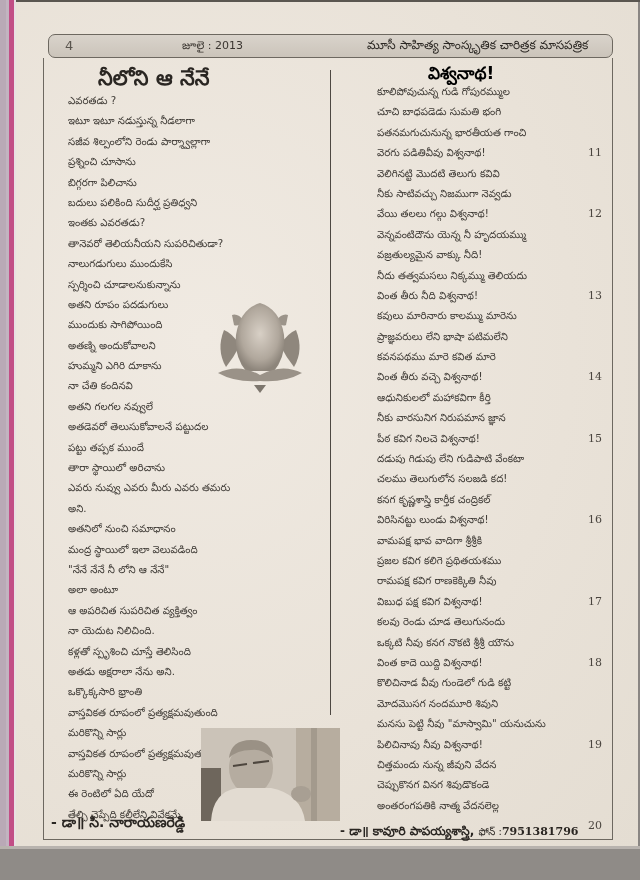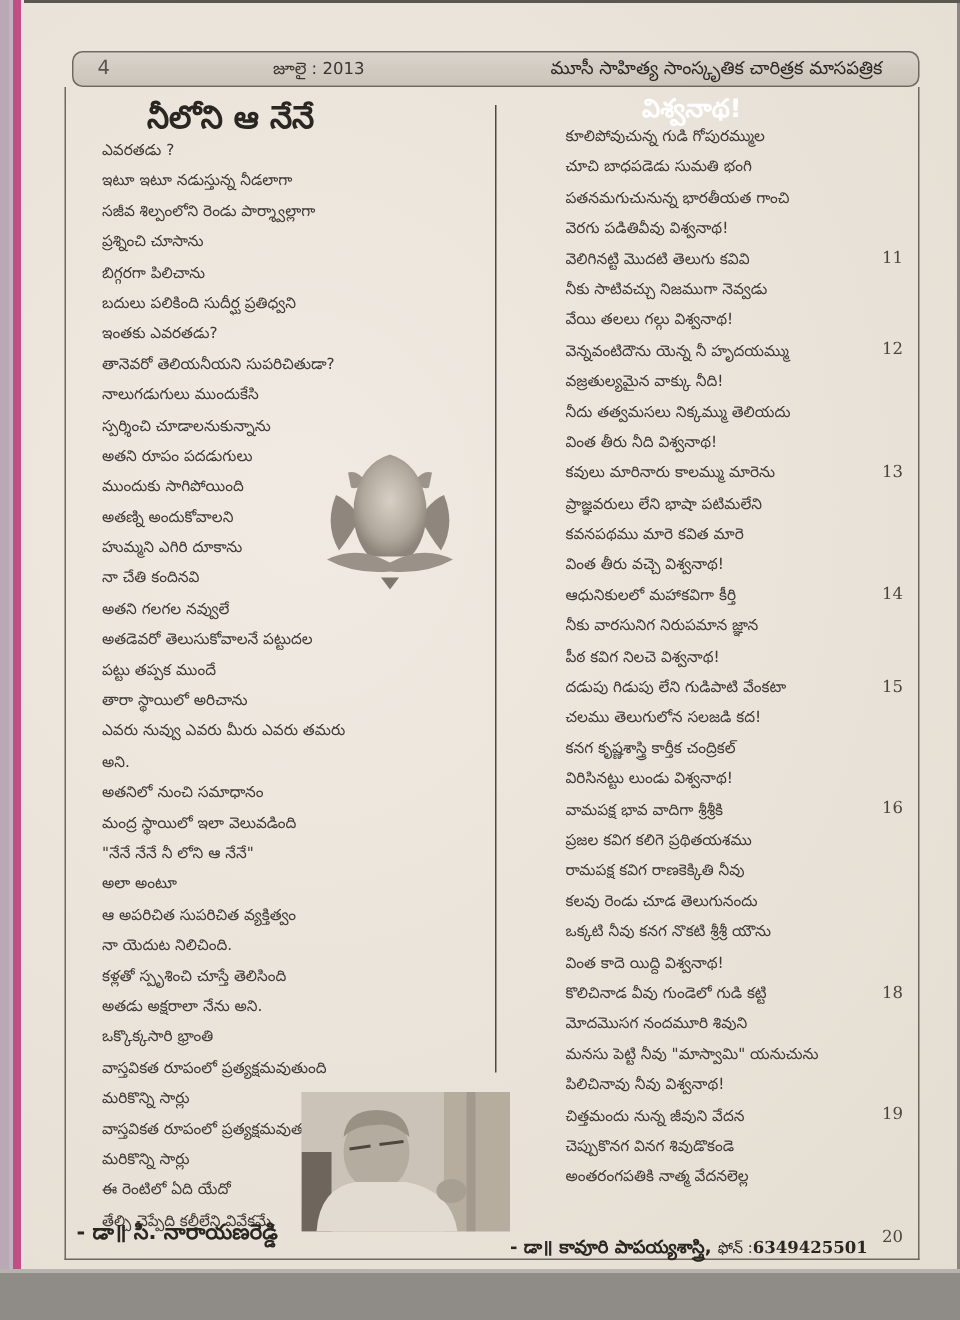--- a/index.html
+++ b/index.html
@@ -39,31 +39,31 @@
     position: absolute; left: 43px; top: 58px; width: 570px; height: 782px;
     border-left: 1.2px solid #6d6860; border-bottom: 1.2px solid #6d6860; border-right: 1.2px solid #6d6860;
     box-sizing: border-box;
   }
   .col-divider { position: absolute; left: 330px; top: 70px; width: 1px; height: 645px; background: #4d4842; }
 
   .left-title {
     position: absolute; left: 98px; top: 66px; font-size: 21px; font-weight: bold; color: #2a2622;
   }
   .right-title {
-    position: absolute; left: 428px; top: 63px; font-size: 17px; font-weight: bold; color: #ffffff;
+    position: absolute; left: 428px; top: 63px; font-size: 17px; font-weight: bold; color: #000000;
   }
 
   .poem { position: absolute; margin: 0; padding: 0; list-style: none; }
   .poem li {
     font-size: 10.2px; line-height: 20.4px; color: #3d3934; white-space: nowrap; height: 20.4px;
   }
   .poem-left { left: 68px; top: 91px; }
   .poem-right { left: 377px; top: 82px; width: 225px; }
   .poem-right li { position: relative; }
-  .stanza-num { position: absolute; right: 0; top: 0; font-family: "DejaVu Serif", serif; font-size: 11px; color: #4a453f; margin-top: 19px; }
+  .stanza-num { position: absolute; right: 0; top: 0; font-family: "DejaVu Serif", serif; font-size: 11px; color: #4a453f; }
 
   .lotus { position: absolute; left: 214px; top: 295px; width: 92px; height: 100px; }
   .photo {
     position: absolute; left: 201px; top: 728px; width: 139px; height: 93px;
     background: linear-gradient(135deg, #cfc7bd 0%, #bdb4a8 40%, #d6cec4 100%);
     overflow: hidden;
   }
   .author-left {
     position: absolute; left: 51px; top: 814px; font-size: 14px; font-weight: bold; color:#2a2622; white-space: nowrap; text-align: center;
   }
@@ -166,20 +166,21 @@
     <li><span>ఆధునికులలో మహాకవిగా కీర్తి</span><span class="stanza-num"></span></li>
     <li><span>నీకు వారసునిగ నిరుపమాన జ్ఞాన</span><span class="stanza-num"></span></li>
     <li><span>పీఠ కవిగ నిలచె విశ్వనాథ!</span><span class="stanza-num">15</span></li>
     <li><span>దడుపు గిడుపు లేని గుడిపాటి వేంకటా</span><span class="stanza-num"></span></li>
     <li><span>చలము తెలుగులోన సలజడి కద!</span><span class="stanza-num"></span></li>
     <li><span>కనగ కృష్ణశాస్త్రి కార్తీక చంద్రికల్</span><span class="stanza-num"></span></li>
     <li><span>విరిసినట్టు లుండు విశ్వనాథ!</span><span class="stanza-num">16</span></li>
     <li><span>వామపక్ష భావ వాదిగా శ్రీశ్రీకి</span><span class="stanza-num"></span></li>
     <li><span>ప్రజల కవిగ కలిగె ప్రథితయశము</span><span class="stanza-num"></span></li>
     <li><span>రామపక్ష కవిగ రాణకెక్కితి నీవు</span><span class="stanza-num"></span></li>
+    <li><span>విబుధ పక్ష కవిగ విశ్వనాథ!</span><span class="stanza-num">17</span></li>
     <li><span>కలవు రెండు చూడ తెలుగునందు</span><span class="stanza-num"></span></li>
     <li><span>ఒక్కటి నీవు కనగ నొకటి శ్రీశ్రీ యౌను</span><span class="stanza-num"></span></li>
     <li><span>వింత కాదె యిద్ది విశ్వనాథ!</span><span class="stanza-num">18</span></li>
     <li><span>కొలిచినాడ వీవు గుండెలో గుడి కట్టి</span><span class="stanza-num"></span></li>
     <li><span>మోదమొసగ నందమూరి శివుని</span><span class="stanza-num"></span></li>
     <li><span>మనసు పెట్టి నీవు "మాస్వామి" యనుచును</span><span class="stanza-num"></span></li>
     <li><span>పిలిచినావు నీవు విశ్వనాథ!</span><span class="stanza-num">19</span></li>
     <li><span>చిత్తమందు నున్న జీవుని వేదన</span><span class="stanza-num"></span></li>
     <li><span>చెప్పుకొనగ వినగ శివుడొకండె</span><span class="stanza-num"></span></li>
     <li><span>అంతరంగపతికి నాత్మ వేదనలెల్ల</span><span class="stanza-num"></span></li>
@@ -196,14 +197,14 @@
   <ellipse cx="50" cy="40" rx="22" ry="26" fill="#b5aca0"></ellipse>
   <path d="M28 30 Q30 12 50 12 Q70 12 72 30 Q60 20 50 22 Q36 22 28 30Z" fill="#9a9185"></path>
   <path d="M32 38 L46 36 M52 35 L68 33" stroke="#4d463e" stroke-width="2"></path>
   <path d="M10 93 Q12 64 36 60 L70 60 Q100 66 104 93Z" fill="#e2dbd1"></path>
   <ellipse cx="100" cy="66" rx="10" ry="8" fill="#a89f93"></ellipse>
 </svg>
 
 <div class="author-left">- డా॥ సి. నారాయణరెడ్డి</div>
 <div class="author-right">
   <span>- డా॥ కావూరి పాపయ్యశాస్త్రి,</span>
-  <span class="phone-label" style="font-size:10px;font-weight:normal;">ఫోన్ :</span><span class="phone">6349425501</span>
+  <span class="phone-label" style="font-size:10px;font-weight:normal;">ఫోన్ :</span><span class="phone">7951381796</span>
 </div>
 
 </body></html>

